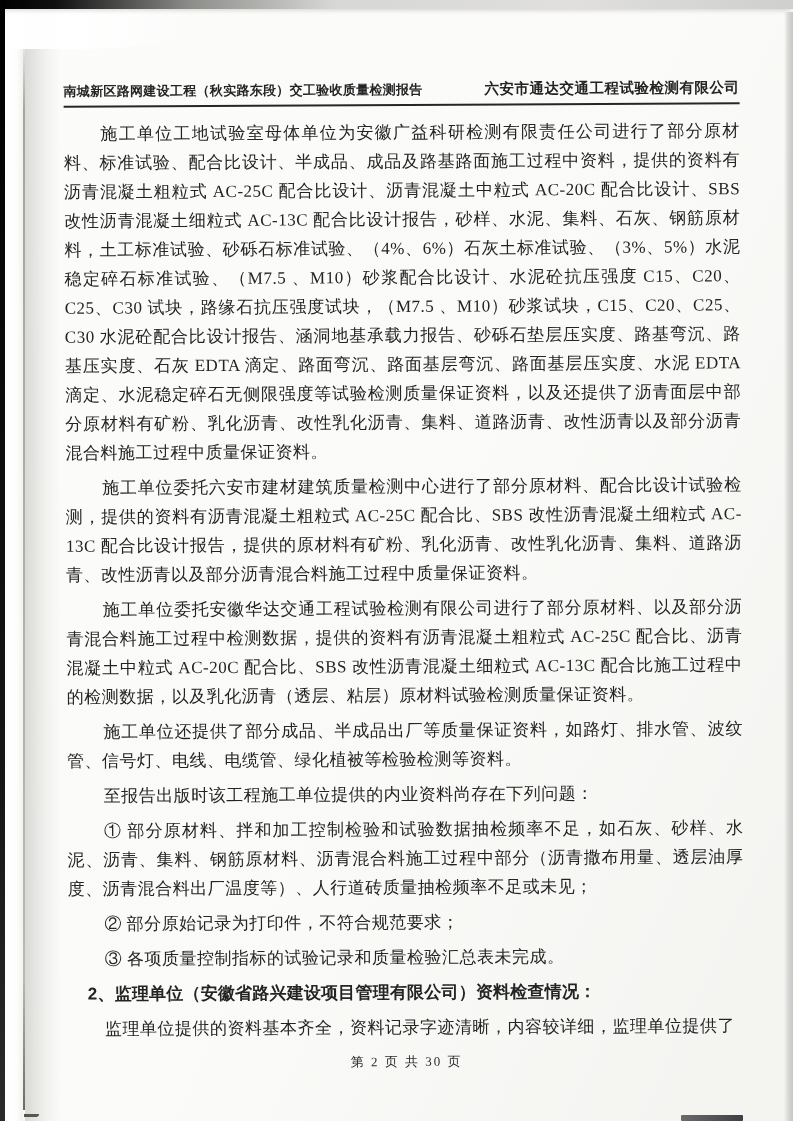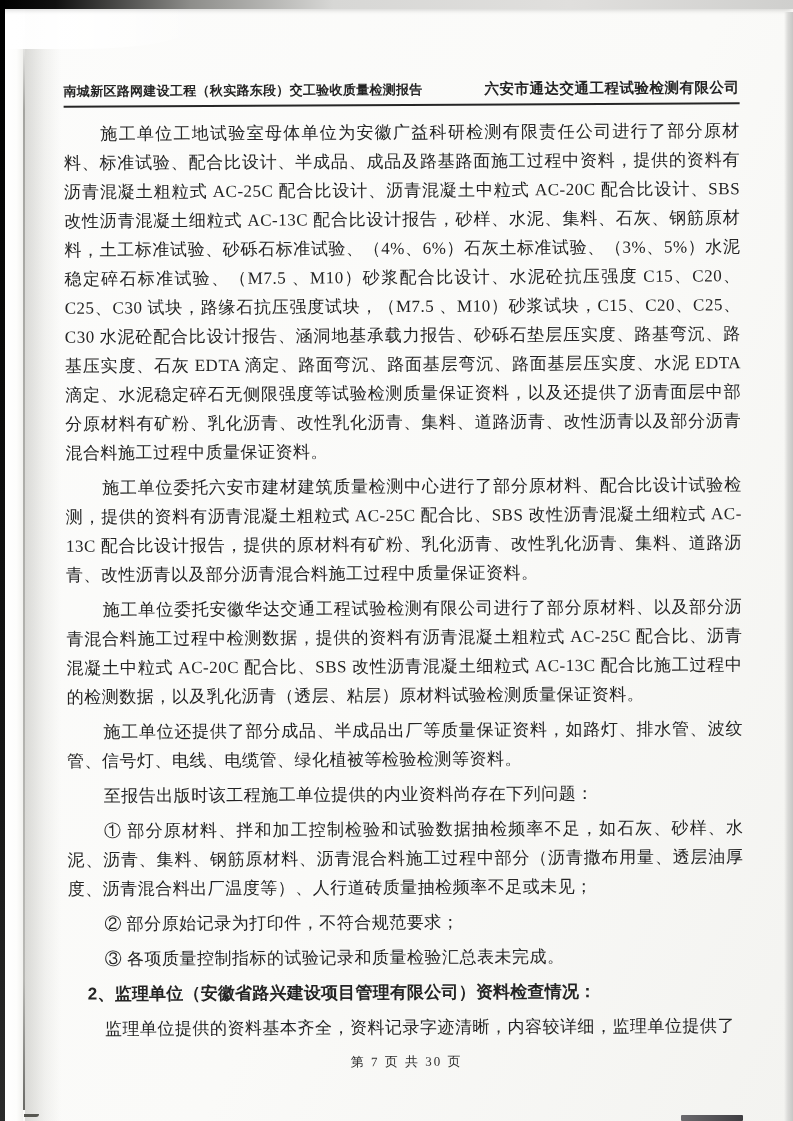--- a/index.html
+++ b/index.html
@@ -120,17 +120,17 @@
       <p>施工单位还提供了部分成品、半成品出厂等质量保证资料，如路灯、排水管、波纹管、信号灯、电线、电缆管、绿化植被等检验检测等资料。</p>
       <p>至报告出版时该工程施工单位提供的内业资料尚存在下列问题：</p>
       <p>① 部分原材料、拌和加工控制检验和试验数据抽检频率不足，如石灰、砂样、水泥、沥青、集料、钢筋原材料、沥青混合料施工过程中部分（沥青撒布用量、透层油厚度、沥青混合料出厂温度等）、人行道砖质量抽检频率不足或未见；</p>
       <p>② 部分原始记录为打印件，不符合规范要求；</p>
       <p>③ 各项质量控制指标的试验记录和质量检验汇总表未完成。</p>
       <p class="heading">2、监理单位（安徽省路兴建设项目管理有限公司）资料检查情况：</p>
       <p>监理单位提供的资料基本齐全，资料记录字迹清晰，内容较详细，监理单位提供了</p>
     </div>
 
     <div class="page-footer">
-      <span>第 7 页 共 30 页</span>
+      <span>第 2 页 共 30 页</span>
     </div>
 
   </div>
 </div>
 
 </body></html>

